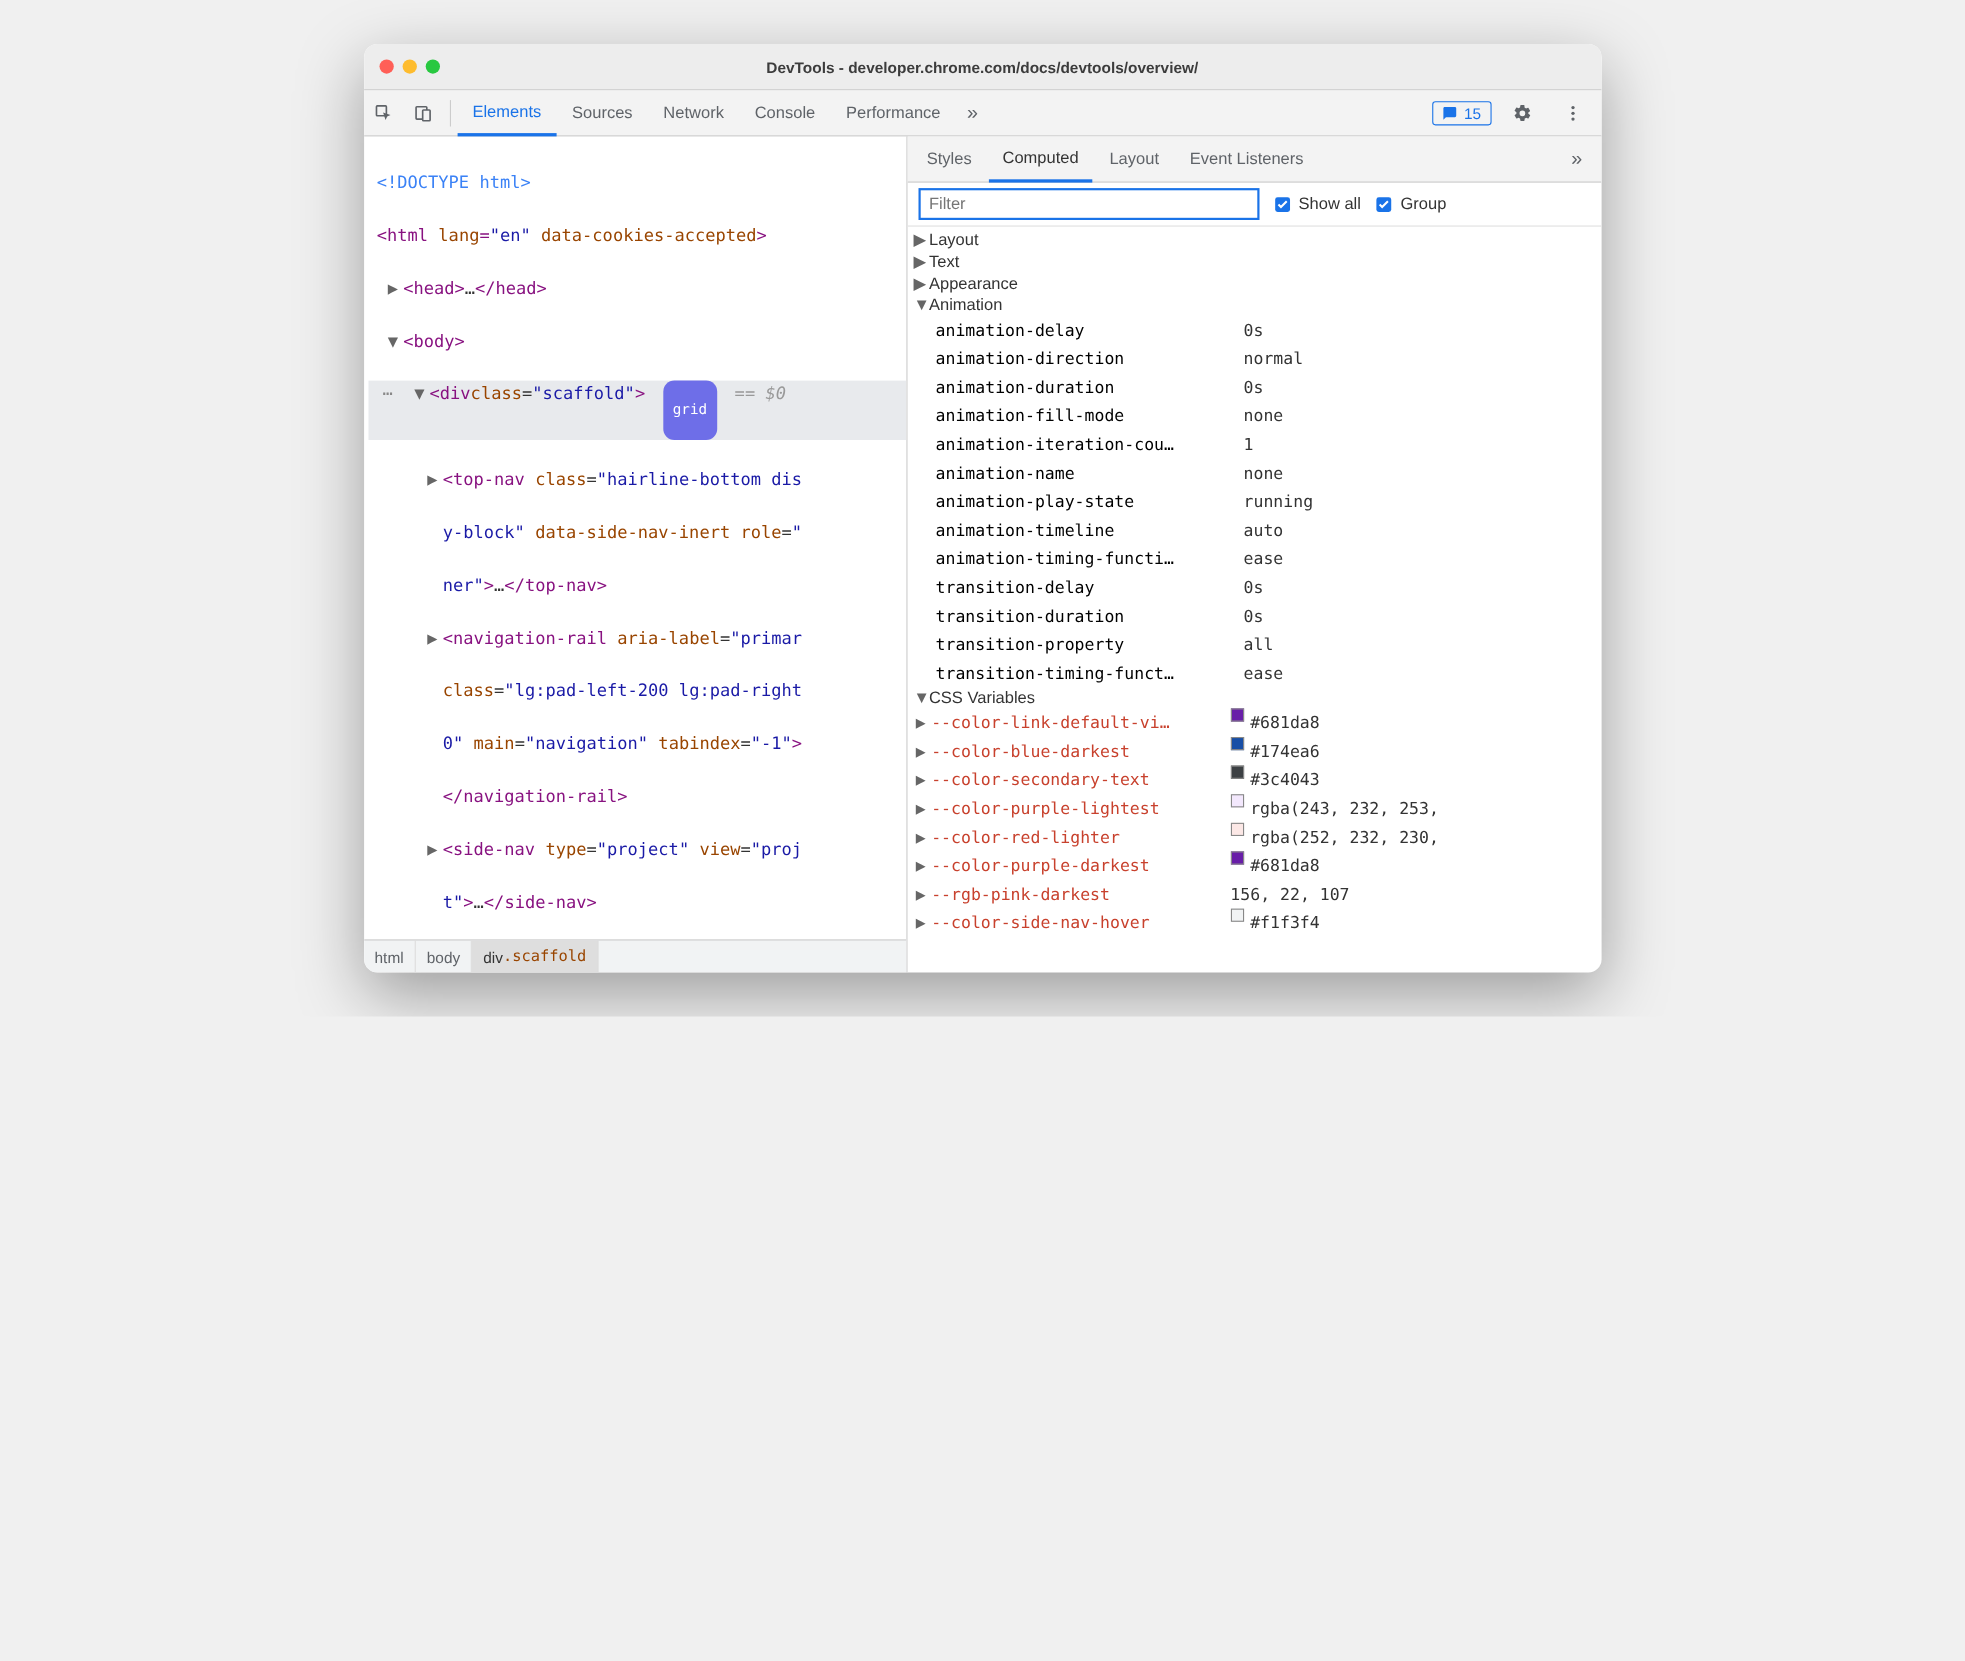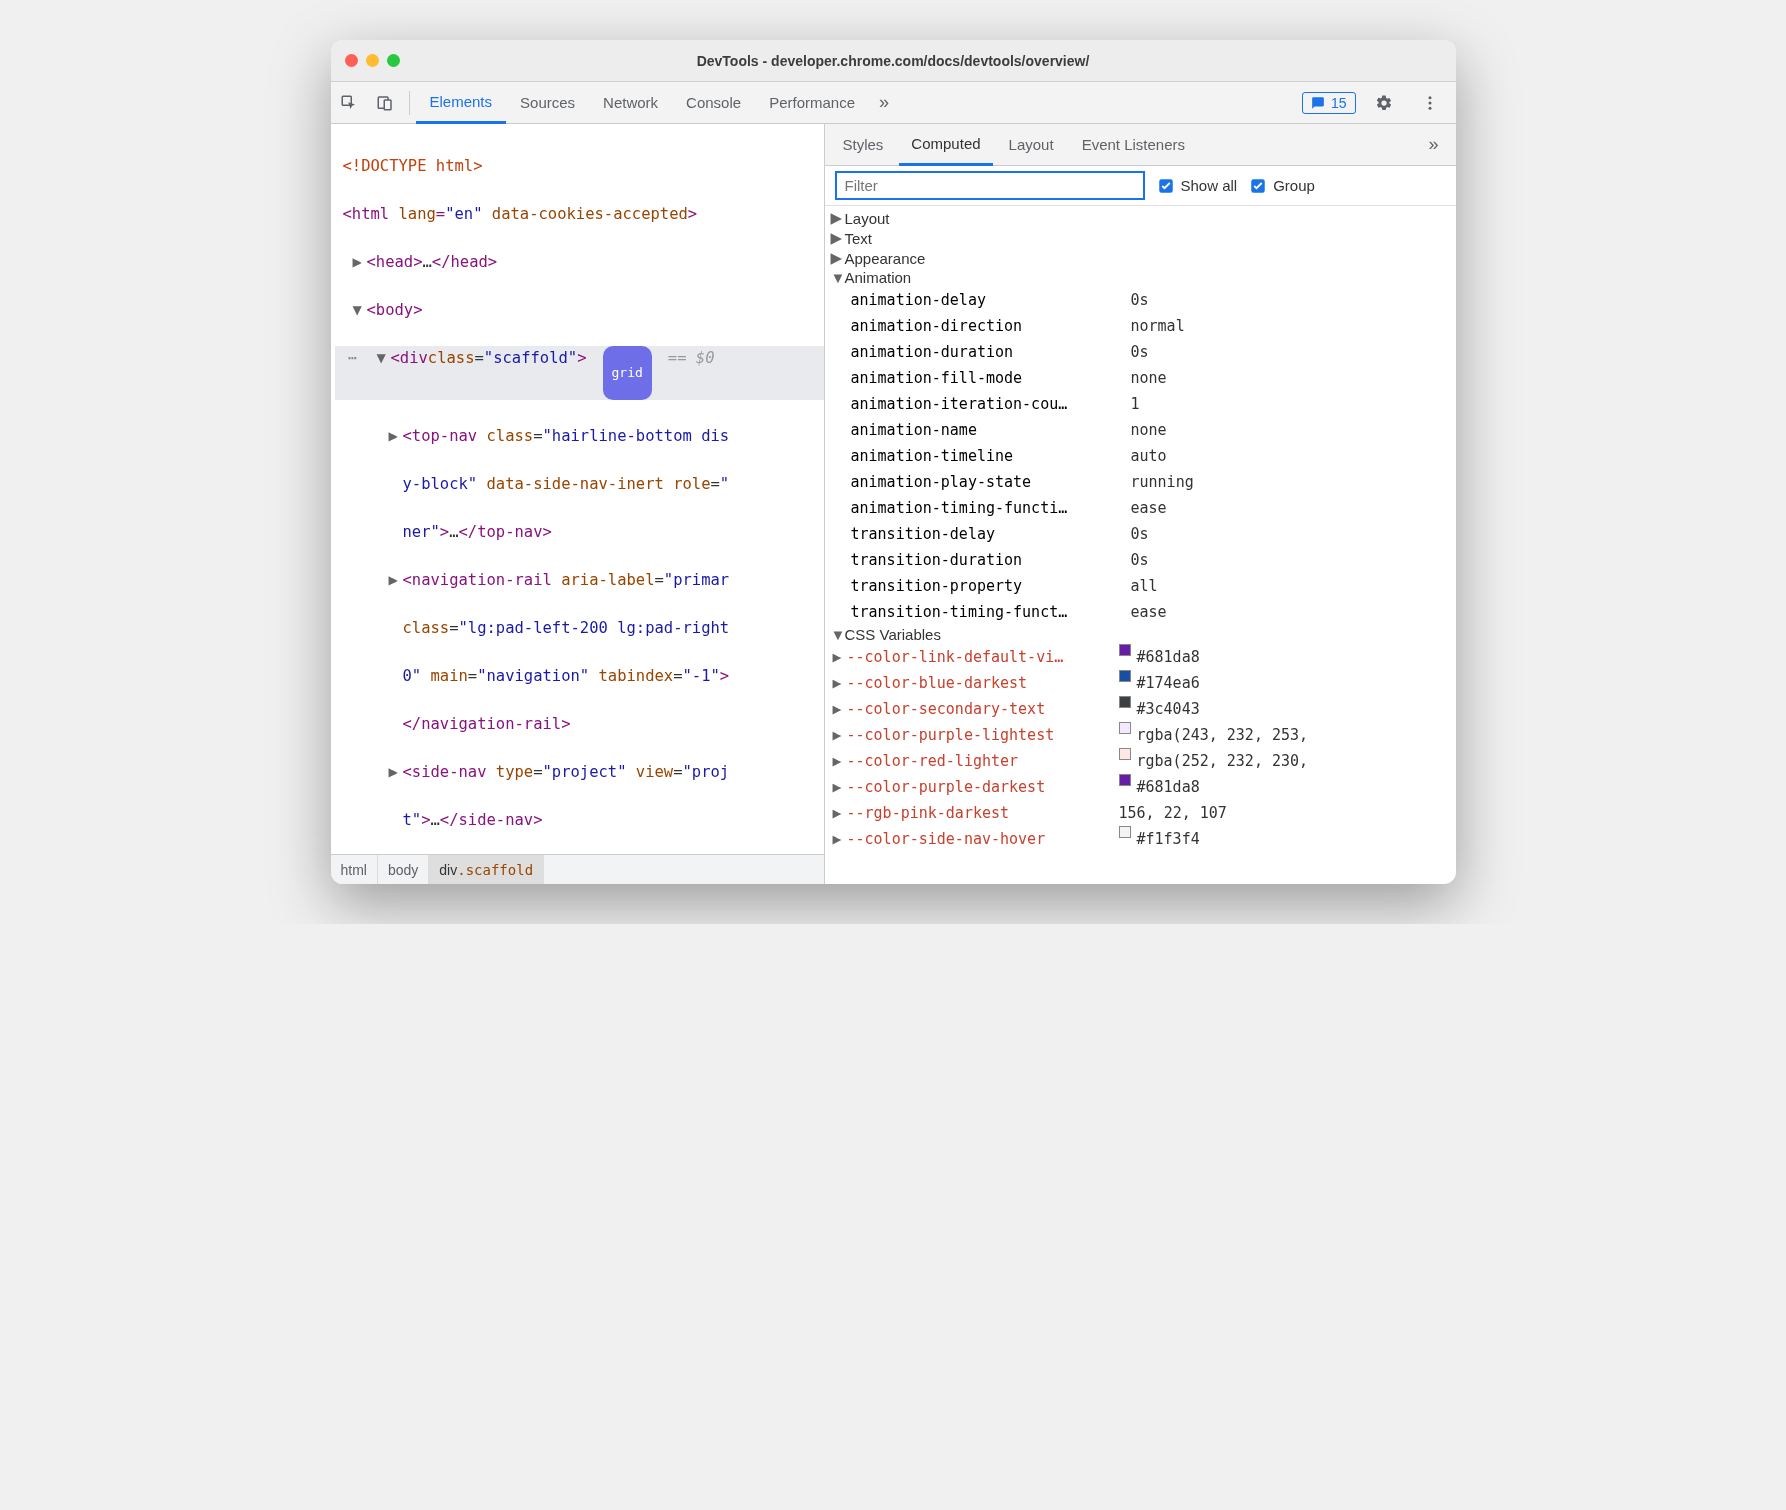--- a/index.html
+++ b/index.html
@@ -44,21 +44,21 @@
   .pane-right { flex:1; display:flex; flex-direction:column; overflow:hidden;}
   .dom { flex:1; overflow:hidden; padding:6px 0 0 4px; font-family:"SF Mono", Menlo, Consolas, monospace; font-size:15.5px; line-height:24px; white-space:pre; color:#333;}
   .dom .row { display:flex; padding-left:8px;}
   .dom .tri { width:14px; display:inline-block; color:#666; cursor:pointer;}
   .dom .sel { background:#e8eaed; }
   .dom .gutter { width:20px; color:#888; text-align:center; }
   .tag { color:#881280; }
   .attrn { color:#994500; }
   .attrv { color:#1a1aa6; }
   .txt { color:#333; }
-  .doctype { color:#c2410c; }
+  .doctype { color:#3b82f6; }
   .badge { display:inline-block; background:#6e6ee8; color:#fff; border-radius:10px; padding:15px 9px; font-size:13px; margin:0 16px; vertical-align:1px;}
   .dimtxt { color:#999; font-style:italic;}
   .breadcrumb { display:flex; border-top:1px solid #ccc; background:#f1f3f4; height:30px; align-items:center; font-size:14px;}
   .breadcrumb .crumb{ padding:0 10px; height:30px; display:flex; align-items:center; cursor:pointer; border-right:1px solid #ddd; color:#5f6368;}
   .breadcrumb .crumb.active{ background:#dedede; color:#333;}
   .breadcrumb .crumb .cls{ color:#994500; font-family:"SF Mono",Menlo,monospace;}
   .subtabs { display:flex; height:42px; align-items:center; border-bottom:1px solid #ccc; background:#f3f3f3; padding:0 6px; gap:4px;}
   .subtabs .stab{ padding:0 12px; height:42px; display:flex; align-items:center; color:#5f6368; cursor:pointer; font-size:15px;}
   .subtabs .stab.active{ color:#333; border-bottom:3px solid #1a73e8; font-weight:500;}
   .filterbar { display:flex; align-items:center; padding:5px 10px; gap:12px; border-bottom:1px solid #e0e0e0; }
@@ -243,28 +243,28 @@
             </div>
             <div class="prop">
               <span class="pn">animation-iteration-cou…</span>
               <span class="pv">1</span>
             </div>
             <div class="prop">
               <span class="pn">animation-name</span>
               <span class="pv">none</span>
             </div>
             <div class="prop">
+              <span class="pn">animation-play-state</span>
+              <span class="pv">running</span>
+            </div>
+            <div class="prop">
               <span class="pn">animation-timeline</span>
               <span class="pv">auto</span>
             </div>
             <div class="prop">
-              <span class="pn">animation-play-state</span>
-              <span class="pv">running</span>
-            </div>
-            <div class="prop">
               <span class="pn">animation-timing-functi…</span>
               <span class="pv">ease</span>
             </div>
             <div class="prop">
               <span class="pn">transition-delay</span>
               <span class="pv">0s</span>
             </div>
             <div class="prop">
               <span class="pn">transition-duration</span>
               <span class="pv">0s</span>

